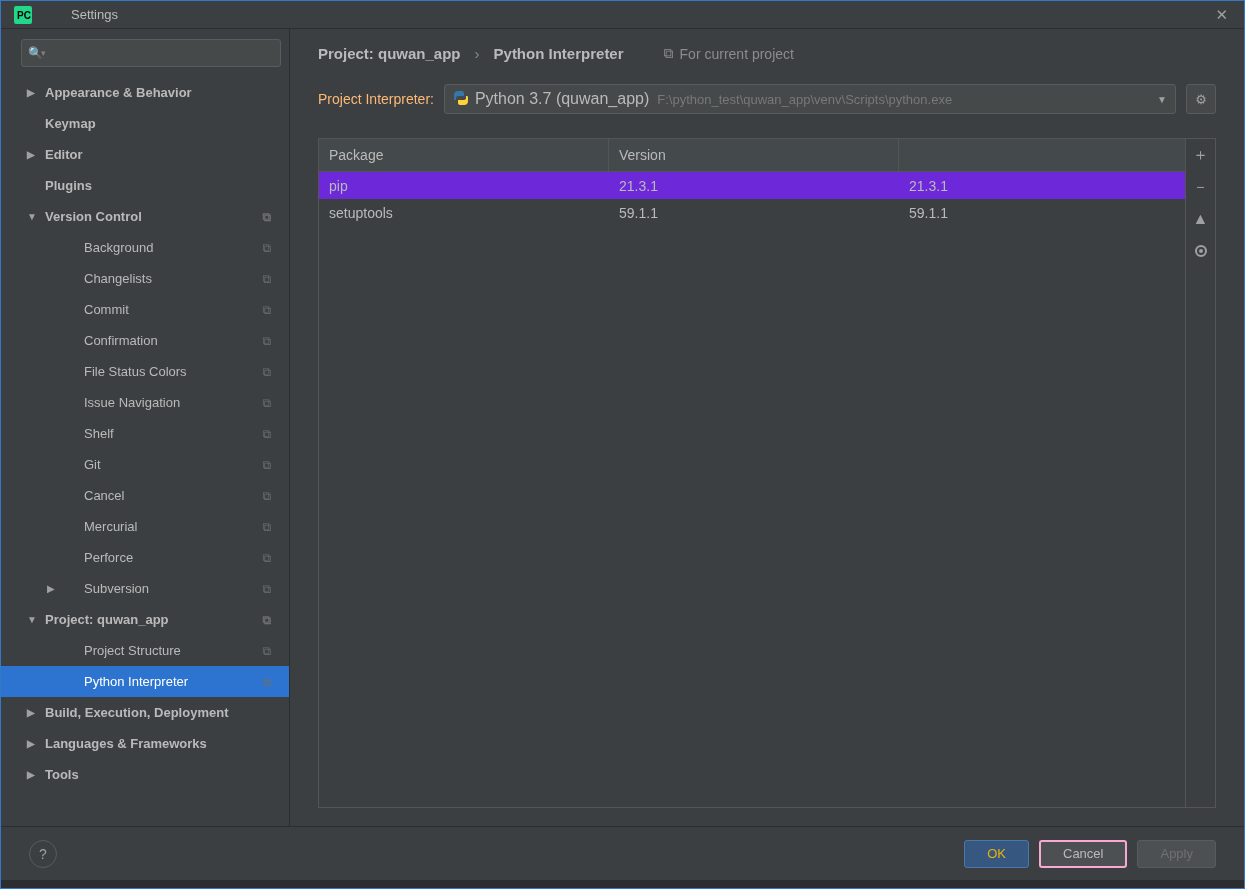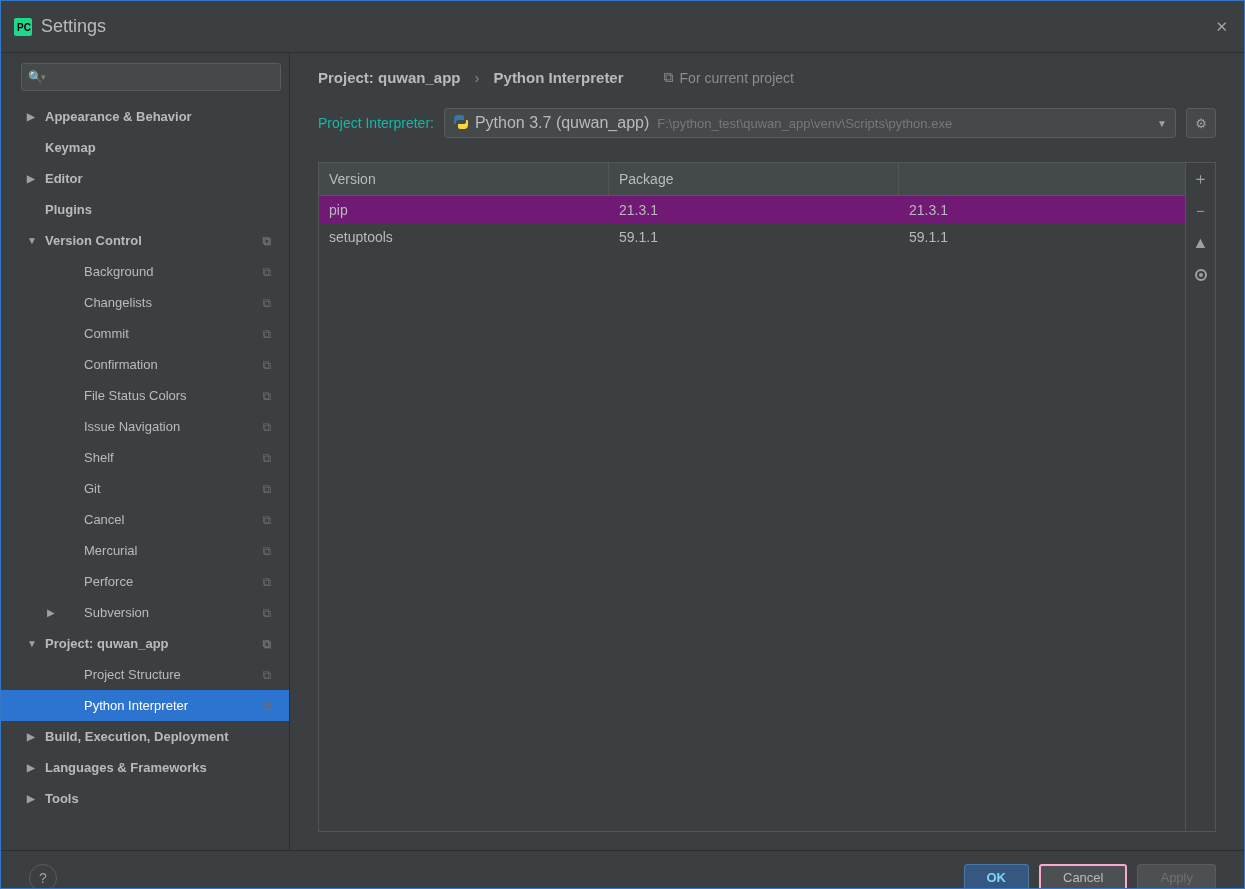--- a/index.html
+++ b/index.html
@@ -1,19 +1,19 @@
 <!DOCTYPE html>
 <html><head>
 <meta charset="utf-8">
 <style>
 * { margin: 0; padding: 0; box-sizing: border-box; font-family: -apple-system, "Segoe UI", sans-serif; }
 body { background: #2b2d30; color: #bababa; font-size: 13px; width: 1245px; height: 889px; overflow: hidden; border: 1px solid #3478c6; }
-.titlebar { height: 52px; display: flex; align-items: center; padding: 0 12px; background: #3c3f41; border-bottom: 1px solid #2b2d30; }
+.titlebar { height: 28px; display: flex; align-items: center; padding: 0 12px; background: #3c3f41; border-bottom: 1px solid #2b2d30; }
 .titlebar .app-icon { width: 20px; height: 20px; margin-right: 8px; display: flex; align-items: center; justify-content: center; }
-.titlebar .title { color: #bbbbbb; font-size: 18px; flex: 1; }
+.titlebar .title { color: #bbbbbb; font-size: 13px; flex: 1; margin-left: 30px; }
 .titlebar .close { color: #a0a0a0; font-size: 15px; cursor: pointer; padding: 4px; }
 .body { display: flex; height: calc(100% - 36px - 54px); }
 .sidebar { width: 289px; background: #3c3f41; border-right: 1px solid #2b2d30; display: flex; flex-direction: column; }
 .search-box { margin: 10px 8px 10px 20px; height: 28px; background: #45494a; border: 1px solid #595b5d; border-radius: 3px; display: flex; align-items: center; padding: 0 6px; }
 .search-box .mag { color: #808080; font-size: 12px; }
 .search-box input { background: transparent; border: none; outline: none; color: #bbb; flex: 1; margin-left: 4px; font-size: 13px; }
 .tree { flex: 1; overflow-y: auto; }
 .tree-row { height: 31px; display: flex; align-items: center; padding-left: 24px; cursor: pointer; position: relative; color: #bababa; }
 .tree-row.bold { font-weight: 600; }
 .tree-row.sub { padding-left: 63px; }
@@ -22,44 +22,44 @@
 .tree-row .arrow.sub { left: 46px; }
 .tree-row .badge { position: absolute; right: 18px; color: #6c6e6f; font-size: 12px; }
 .tree-row .label { margin-left: 20px; }
 .tree-row.bold .label { margin-left: 20px; }
 .main { flex: 1; padding: 16px 28px 18px 28px; display: flex; flex-direction: column; background: #3c3f41; }
 .breadcrumb { display: flex; align-items: center; gap: 14px; font-size: 15px; margin-bottom: 22px; }
 .breadcrumb .crumb { color: #bababa; font-weight: 600; }
 .breadcrumb .sep { color: #8c8c8c; }
 .breadcrumb .hint { color: #8c8c8c; display: flex; align-items: center; gap: 6px; font-weight: 400; font-size: 14px; margin-left: 26px; }
 .interpreter-row { display: flex; align-items: center; gap: 10px; margin-bottom: 24px; }
-.interpreter-row .lbl { color: #14b8a6; font-size: 14px; }
+.interpreter-row .lbl { color: #fdba74; font-size: 14px; }
 .interpreter-select { flex: 1; height: 30px; background: #45494a; border: 1px solid #595b5d; border-radius: 3px; display: flex; align-items: center; padding: 0 8px; gap: 6px; cursor: pointer; }
 .interpreter-select .py { font-size: 14px; }
 .interpreter-select .name { color: #bababa; font-size: 16px; }
 .interpreter-select .path { color: #787878; font-size: 13px; margin-left: 2px; }
 .interpreter-select .chev { margin-left: auto; color: #a0a0a0; font-size: 10px; }
 .gear-btn { width: 30px; height: 30px; background: #45494a; border: 1px solid #595b5d; border-radius: 3px; display: flex; align-items: center; justify-content: center; color: #a0a0a0; cursor: pointer; }
 .pkg-area { display: flex; flex: 1; border: 1px solid #555; }
 .pkg-table { flex: 1; }
 .pkg-header { display: flex; height: 33px; background: #44494b; border-bottom: 1px solid #555; }
 .pkg-header .col { padding: 0 10px; display: flex; align-items: center; color: #bababa; font-size: 14px; border-right: 1px solid #555; }
 .col.c1 { flex: 0 0 290px; }
 .col.c2 { flex: 0 0 290px; }
 .col.c3 { flex: 1; border-right: none; }
 .pkg-row { display: flex; height: 27px; align-items: center; color: #bababa; font-size: 14px; }
-.pkg-row.sel { background: #701a75; }
+.pkg-row.sel { background: #6d28d9; }
 .pkg-row .col { padding: 0 10px; border: none; }
 .pkg-actions { width: 30px; background: #3c3f41; border-left: 1px solid #555; display: flex; flex-direction: column; align-items: center; padding-top: 6px; gap: 12px; }
 .pkg-actions .act { color: #a0a0a0; font-size: 16px; cursor: pointer; width: 20px; height: 20px; display: flex; align-items: center; justify-content: center; }
 .footer { height: 54px; background: #3c3f41; border-top: 1px solid #2b2d30; display: flex; align-items: center; padding: 0 28px; gap: 10px; }
 .help-btn { width: 28px; height: 28px; border: 1px solid #595b5d; border-radius: 14px; display: flex; align-items: center; justify-content: center; color: #a0a0a0; cursor: pointer; font-size: 14px; }
 .footer .spacer { flex: 1; }
 .btn { height: 28px; padding: 0 22px; border-radius: 3px; border: 1px solid #595b5d; background: #4c5052; color: #bababa; cursor: pointer; font-size: 13px; display: flex; align-items: center; }
-.btn.primary { background: #365880; border-color: #4a78a8; color: #7dd3fc; font-weight: 700; }
+.btn.primary { background: #365880; border-color: #4a78a8; color: #eab308; font-weight: 400; }
 .btn.focus { border: 2px solid #f9a8d4; }
 .btn.disabled { color: #707070; }
 </style>
 </head>
 <body>
 
 <div class="titlebar">
   <span class="app-icon">
     <svg width="18" height="18" viewBox="0 0 18 18">
         <rect width="18" height="18" rx="2" fill="#21d789"></rect>
@@ -199,22 +199,22 @@
         <span class="chev">▼</span>
       </div>
       <div class="gear-btn">
         <span>⚙</span>
       </div>
     </div>
 
     <div class="pkg-area">
       <div class="pkg-table">
         <div class="pkg-header">
+          <div class="col c1">Package</div>
           <div class="col c2">Version</div>
-          <div class="col c1">Package</div>
         </div>
         <div id="pkg-rows">
             <div class="pkg-row sel">
               <div class="col c1">pip</div>
               <div class="col c2">21.3.1</div>
               <div class="col c3">21.3.1</div>
             </div>
             <div class="pkg-row">
               <div class="col c1">setuptools</div>
               <div class="col c2">59.1.1</div>

